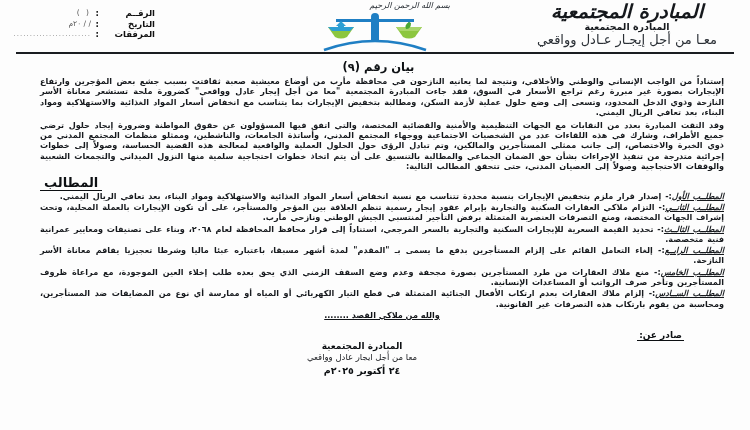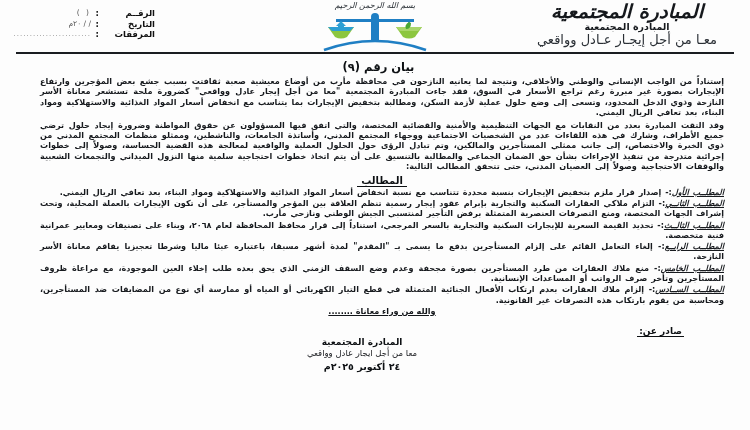--- a/index.html
+++ b/index.html
@@ -66,21 +66,20 @@
   }
 
   
   .emblem {
     position: absolute;
     top: 0px;
     left: 50%;
     transform: translateX(-50%);
     width: 150px;
     height: 36px;
-    text-align: center;
   }
   .emblem-basmala {
     font-size: 8px;
     color: #2b3137;
     letter-spacing: 0.5px;
     font-family: "DejaVu Serif", "Liberation Serif", serif;
     font-style: italic;
     white-space: nowrap;
     margin-top: 1px;
   }
@@ -157,22 +156,22 @@
     margin: 0 0 2px 0;
     font-weight: bold;
     word-spacing: 1.2px;
   }
   .para.j {
     text-align-last: right;
   }
 
   
   .demands-heading {
-    text-align: center;
-    font-size: 10px;
+    text-align: left;
+    font-size: 13px;
     font-weight: bold;
     color: #0d1013;
     margin: 3px 0 1px 0;
     letter-spacing: 1px;
   }
   .demands-heading span {
     border-bottom: 1px solid #0d1013;
     padding: 0 4px;
   }
   .demand {
@@ -323,21 +322,21 @@
       <span class="demand-label">المطلــب الرابــع</span><span>:- </span><span>إلغاء التعامل القائم على إلزام المستأجرين بدفع ما يسمى بـ "المقدم" لمدة أشهر مسبقا، باعتباره عبئا ماليا وشرطا تعجيزيا يفاقم معاناة الأسر النازحة.</span>
     </p>
     <p class="demand">
       <span class="demand-label">المطلــب الخامس</span><span>:- </span><span>منع ملاك العقارات من طرد المستأجرين بصورة مجحفة وعدم وضع السقف الزمني الذي يحق بعده طلب إخلاء العين الموجودة، مع مراعاة ظروف المستأجرين وتأخر صرف الرواتب أو المساعدات الإنسانية.</span>
     </p>
     <p class="demand">
       <span class="demand-label">المطلــب الســادس</span><span>:- </span><span>إلزام ملاك العقارات بعدم ارتكاب الأفعال الجنائية المتمثلة في قطع التيار الكهربائي أو المياه أو ممارسة أي نوع من المضايقات ضد المستأجرين، ومحاسبة من يقوم بارتكاب هذه التصرفات غير القانونية.</span>
     </p>
 
     <div class="closing">
-      <span>والله من وراء معاناة ........</span>
+      <span>والله من ملاكي القصد ........</span>
     </div>
 
     <div class="signature">
       <div class="sig-from">
         <span>صادر عن:</span>
       </div>
       <div class="sig-org">المبادرة المجتمعية</div>
       <div class="sig-tag">معا من أجل ايجار عادل وواقعي</div>
       <div class="sig-date">٢٤ أكتوبر ٢٠٢٥م</div>
     </div>

